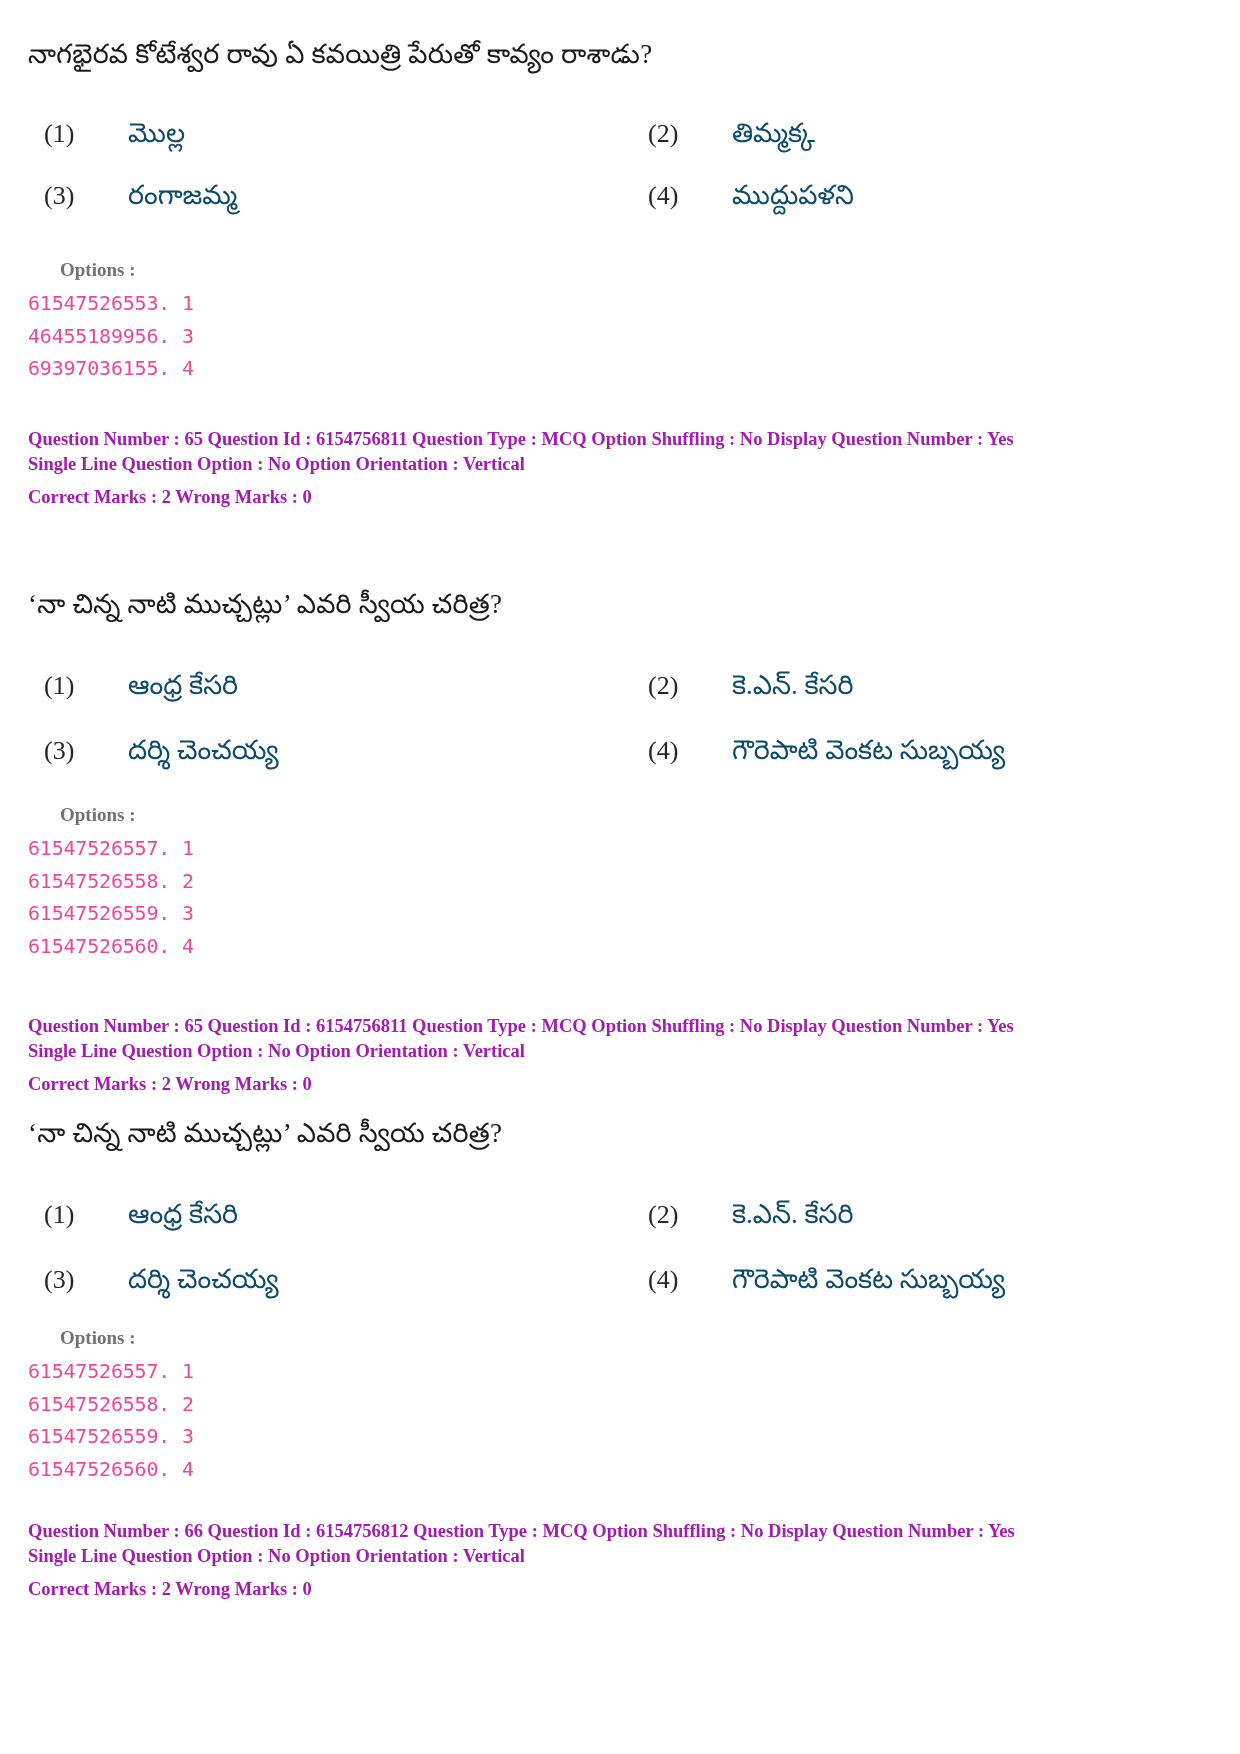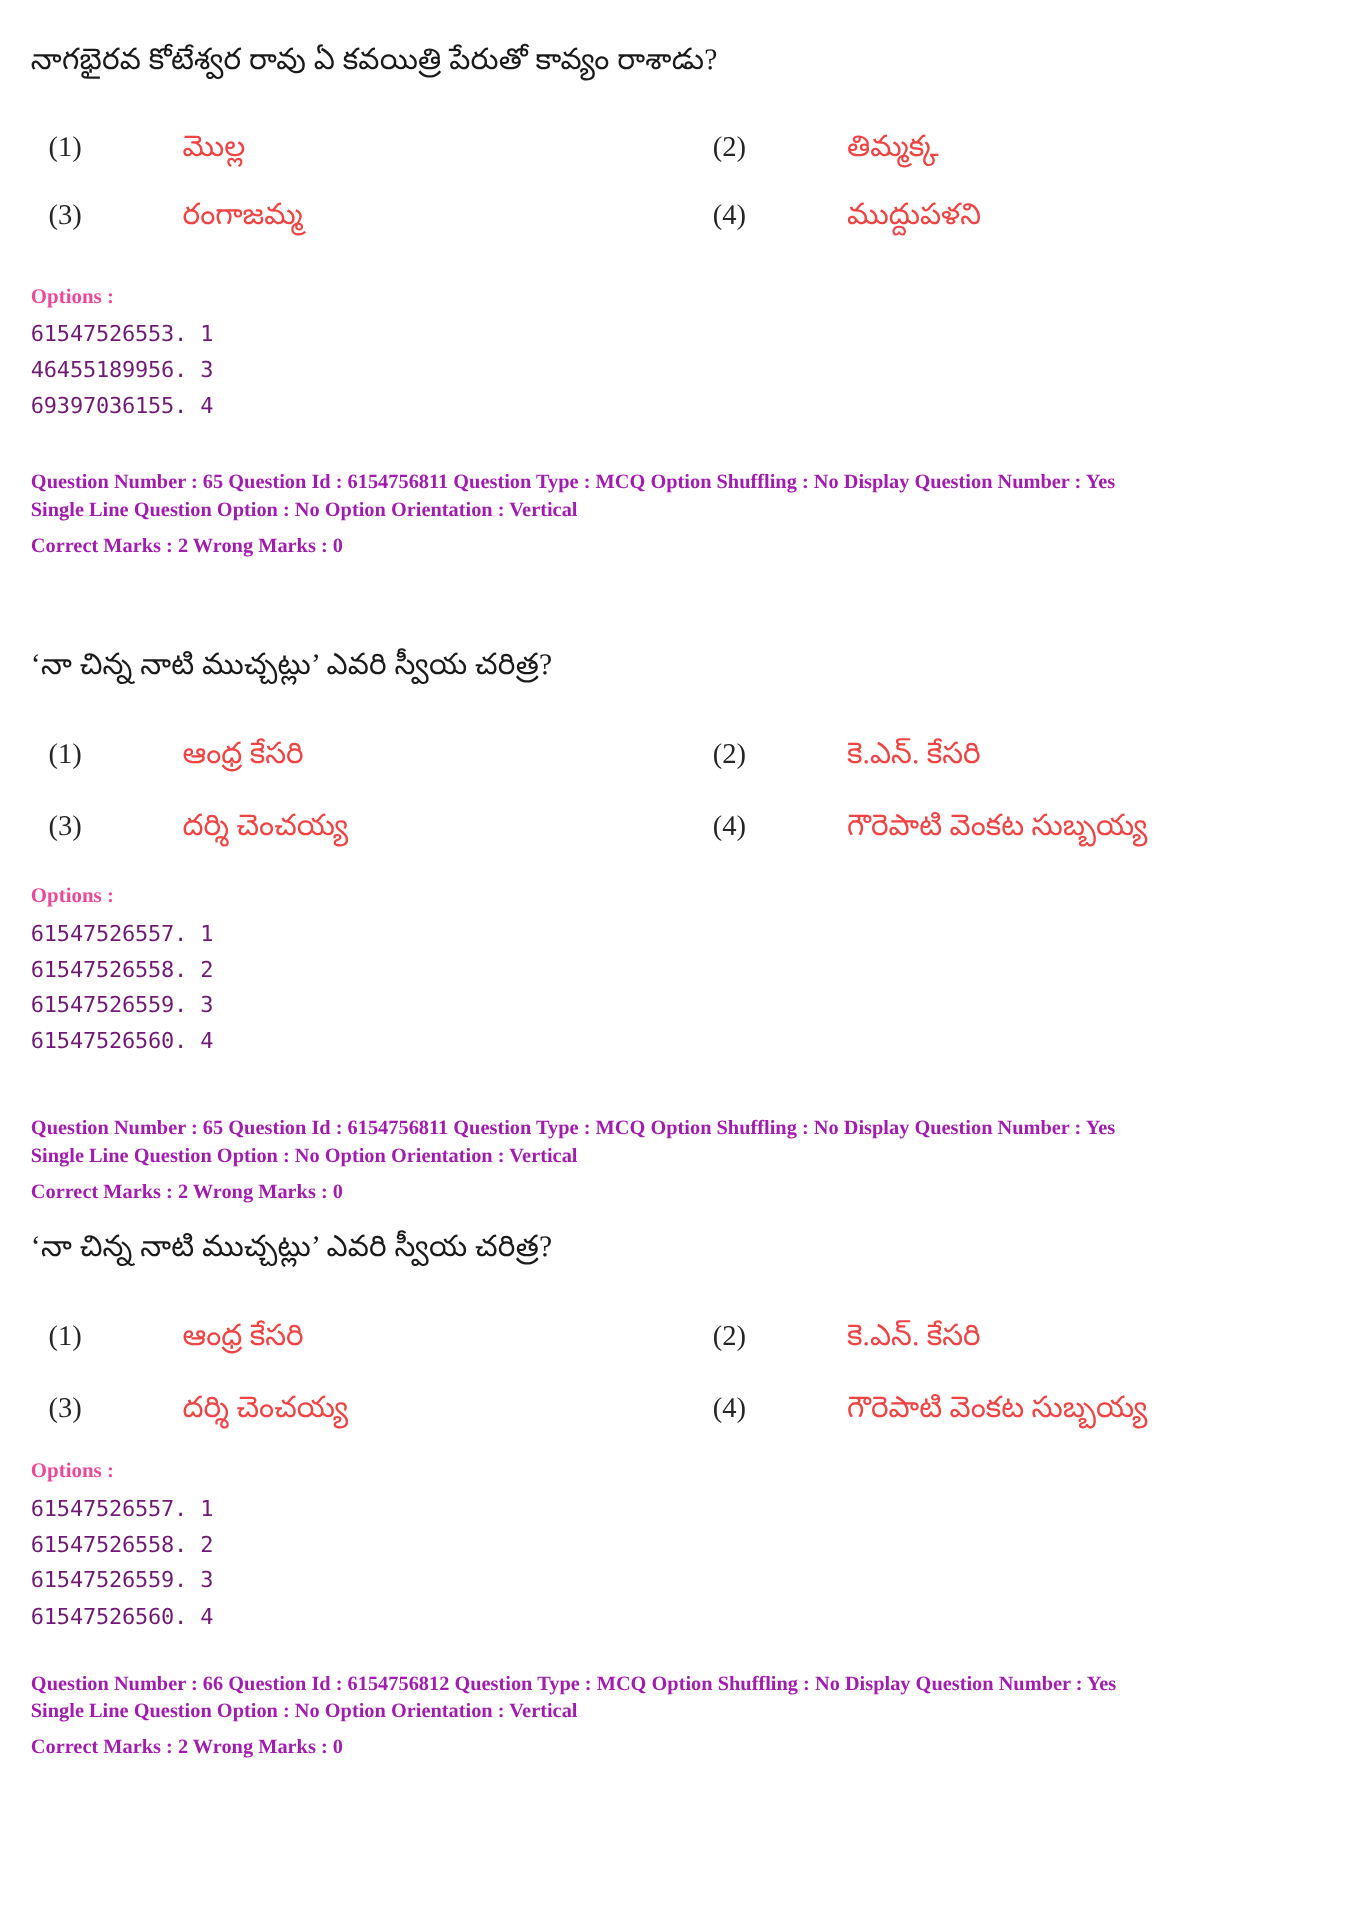--- a/index.html
+++ b/index.html
@@ -61,37 +61,37 @@
   .opt-num {
     font-family: "Liberation Serif", "DejaVu Serif", serif;
     font-size: 26px;
     color: #262626;
     width: 84px;
     flex: 0 0 84px;
   }
   .opt-txt {
     font-family: "Liberation Serif", "DejaVu Serif", serif;
     font-size: 27px;
-    color: #ef4444;
+    color: #0c4a6e;
     white-space: nowrap;
-    margin-left: 38px;
   }
 
   
   .options-label {
     font-family: "Liberation Serif", "DejaVu Serif", serif;
     font-weight: bold;
     font-size: 19px;
-    color: #ec4899;
+    color: #737373;
     margin-bottom: 6px;
+    margin-left: 32px;
   }
   .optid {
     font-family: "DejaVu Sans Mono", "Liberation Mono", monospace;
     font-size: 20px;
-    color: #701a75;
+    color: #ec4899;
     line-height: 1.62;
     letter-spacing: -0.2px;
   }
 
   
   .meta {
     font-family: "Liberation Serif", "DejaVu Serif", serif;
     font-weight: bold;
     font-size: 18.5px;
     color: #a21caf;

